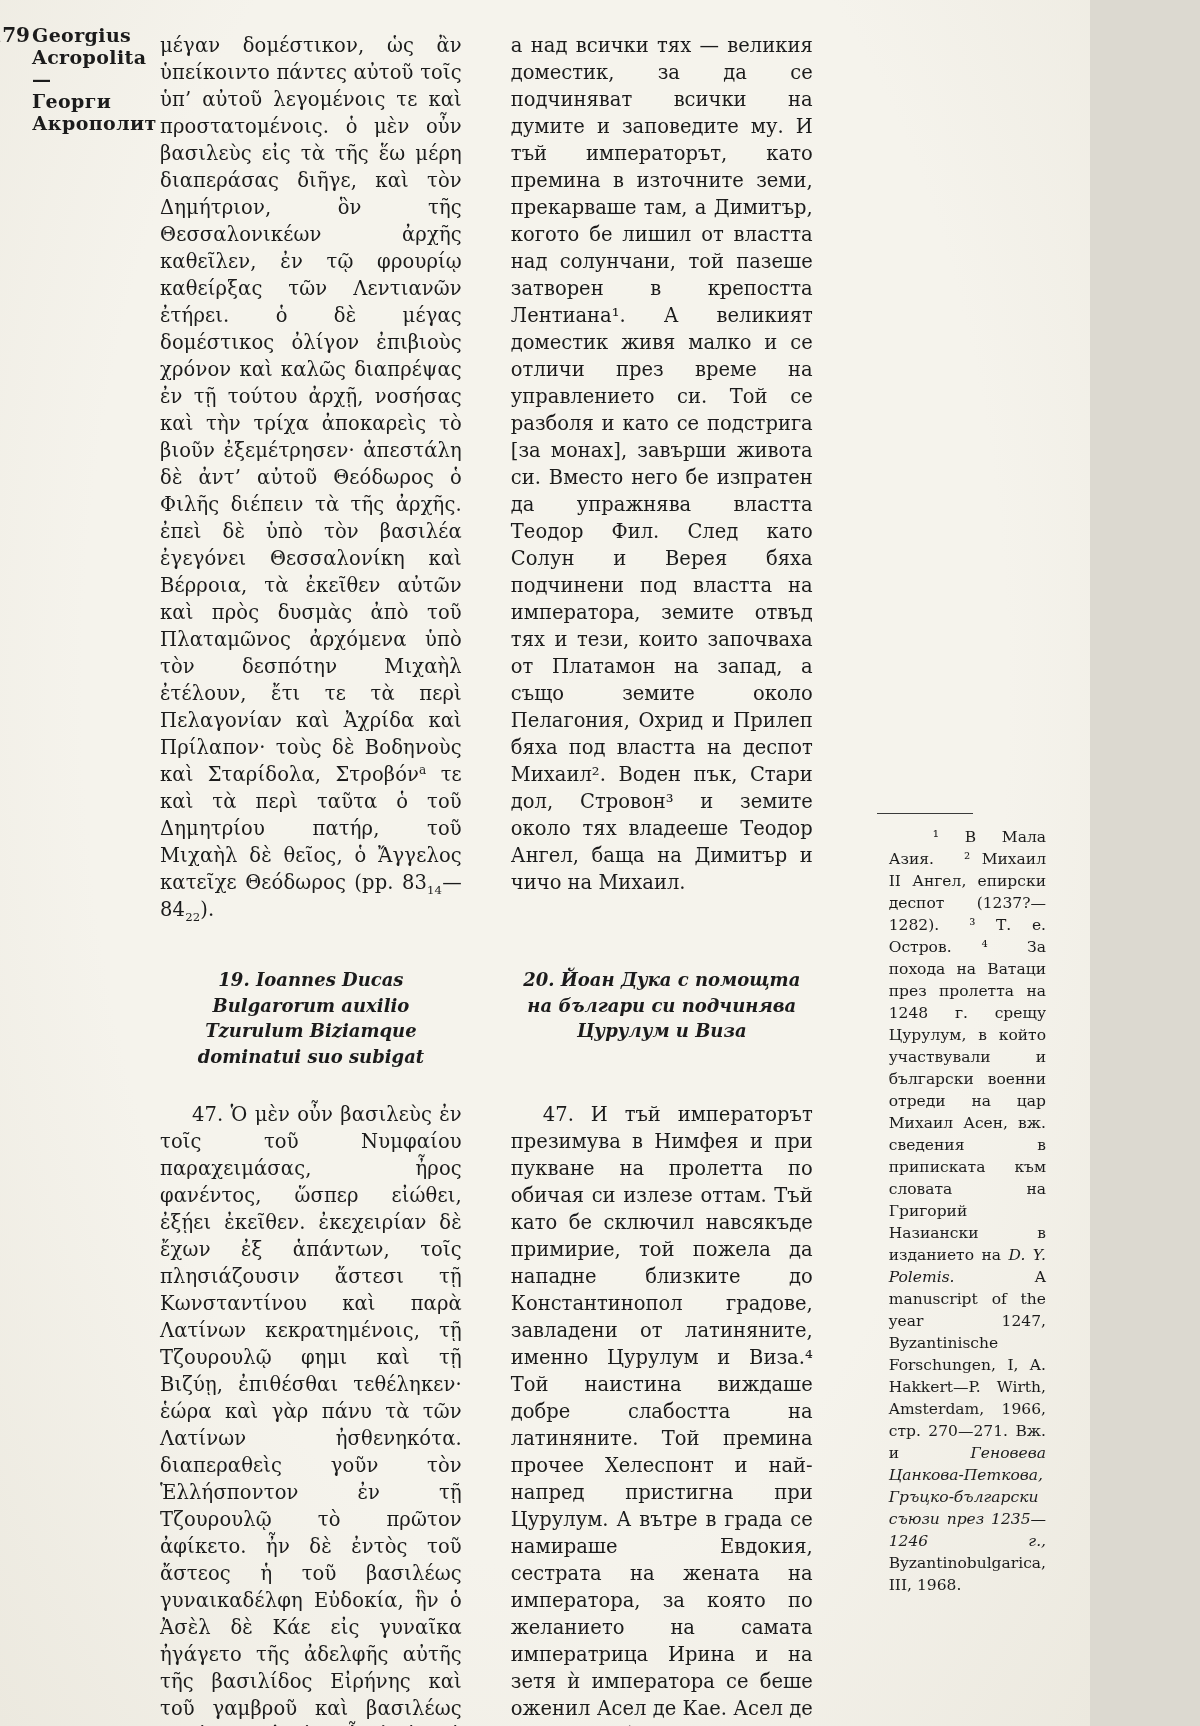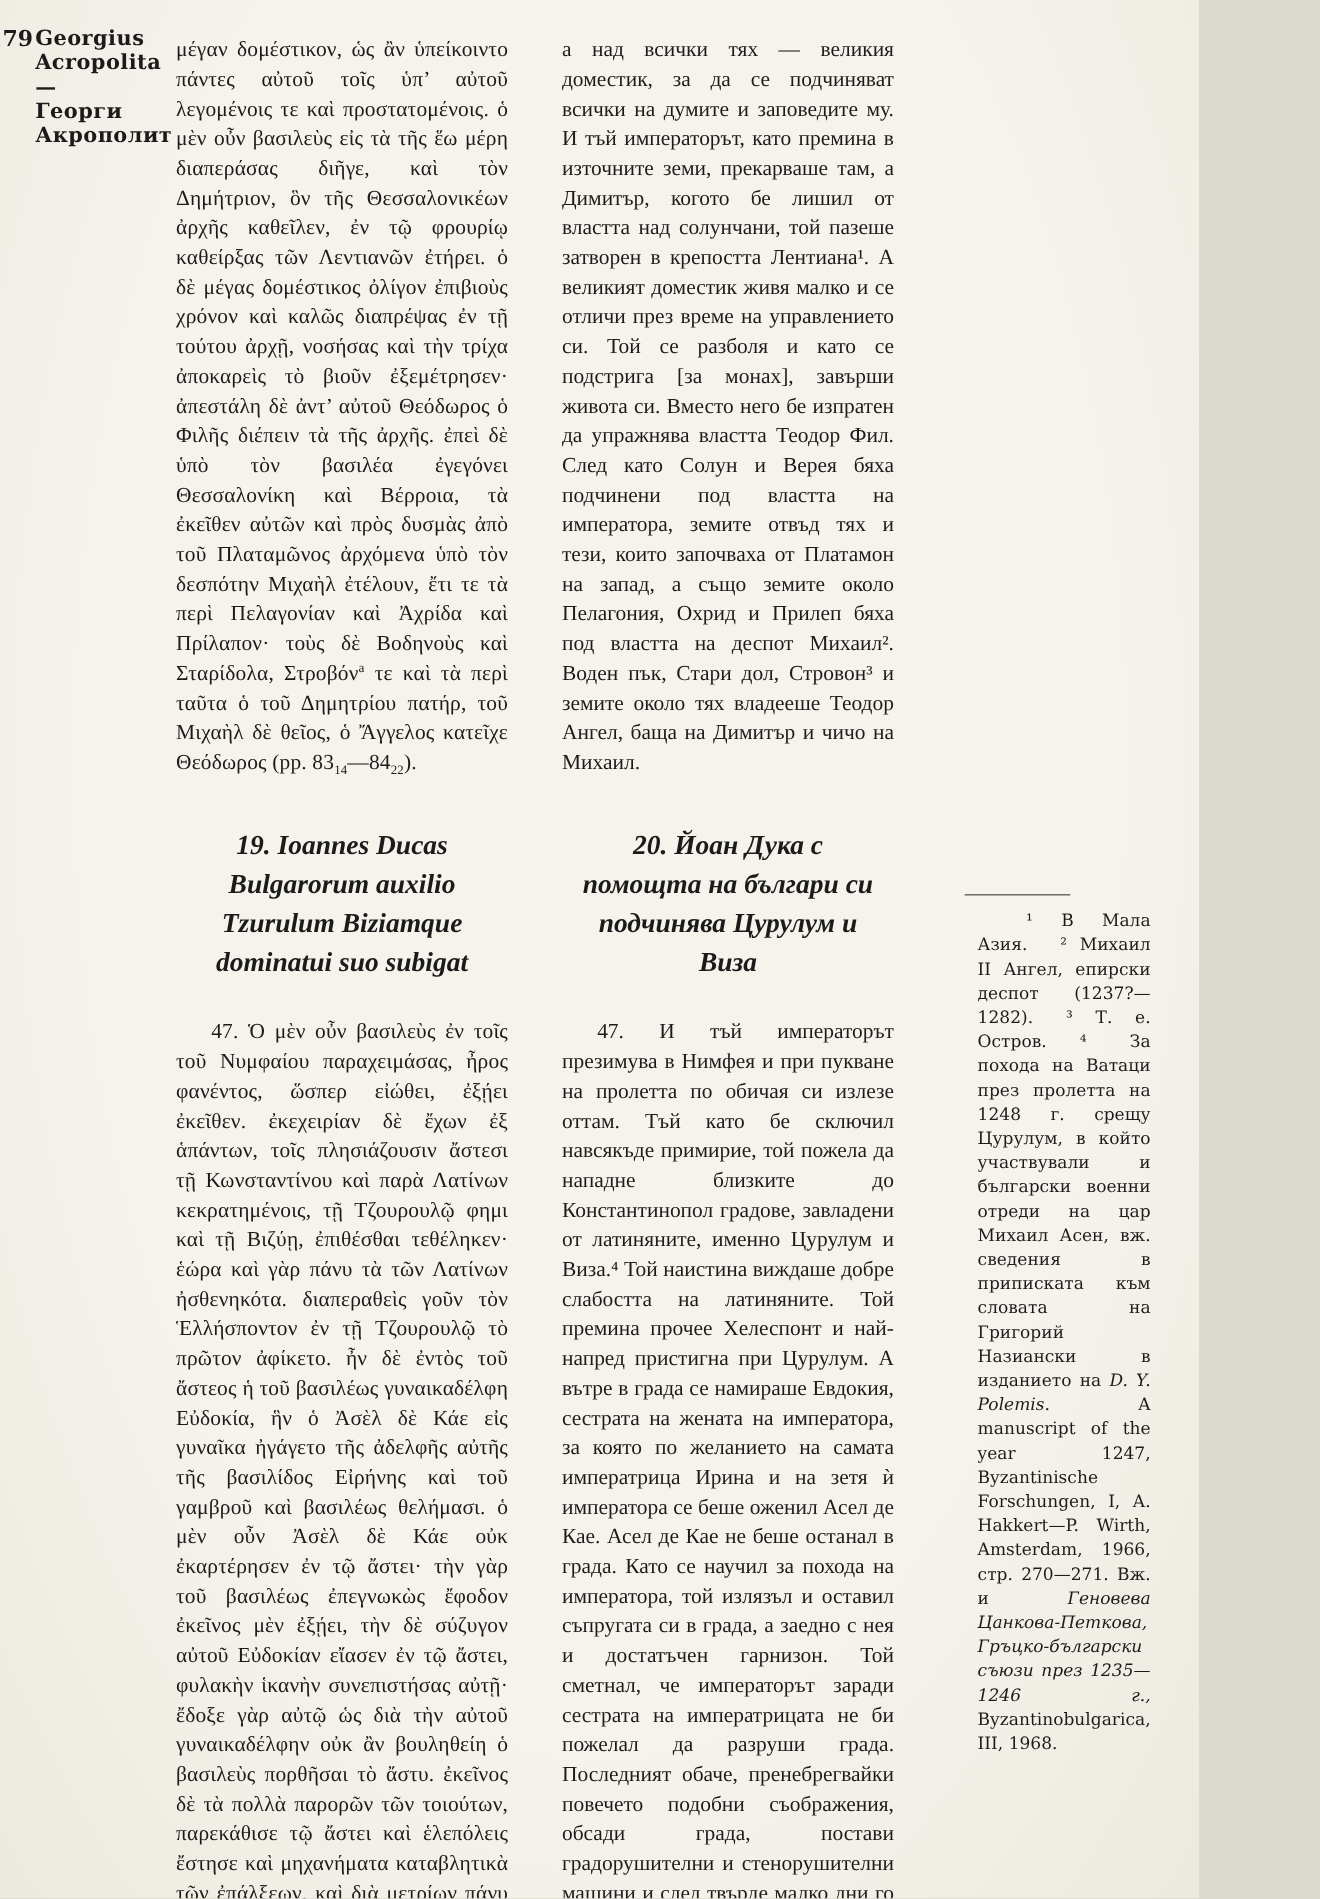--- a/index.html
+++ b/index.html
@@ -38,21 +38,20 @@
     border: 0;
     border-top: 1.7px solid #2c2c2c;
     margin: 7px 32px 0 32px;
   }
   
   .columns {
     display: grid;
     grid-template-columns: 1fr 1fr;
     column-gap: 49px;
     padding: 32px 32px 0 32px;
-    font-family: Liberation Serif, serif;
   }
   .body-text {
     margin: 0;
     font-size: 19.5px;
     line-height: 1.385;
     text-align: justify;
   }
   .greek { letter-spacing: 0.15px; }
   .indent { text-indent: 32px; }
   sup.app-mark {
@@ -61,21 +60,21 @@
   }
   sub.line-ref {
     font-size: 0.6em;
     line-height: 0;
   }
   .heading-cell {
     padding: 44px 10px 32px 10px;
   }
   .section-heading {
     margin: 0;
-    font-size: 25px;
+    font-size: 18px;
     font-weight: bold;
     font-style: italic;
     text-align: center;
     line-height: 1.42;
   }
   .apparatus {
     margin-top: 36px;
     padding-left: 22px;
     font-size: 15.5px;
   }

